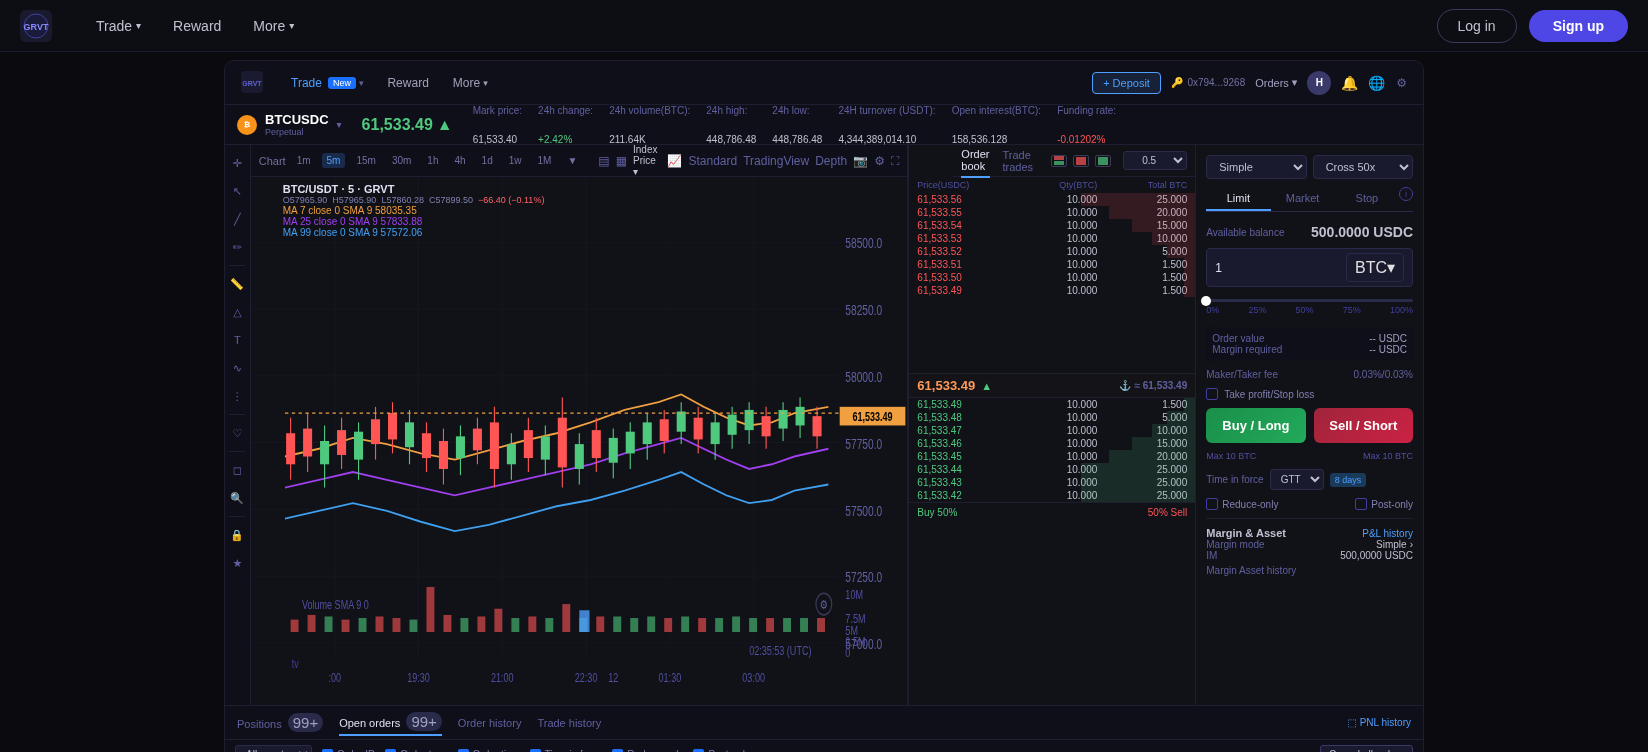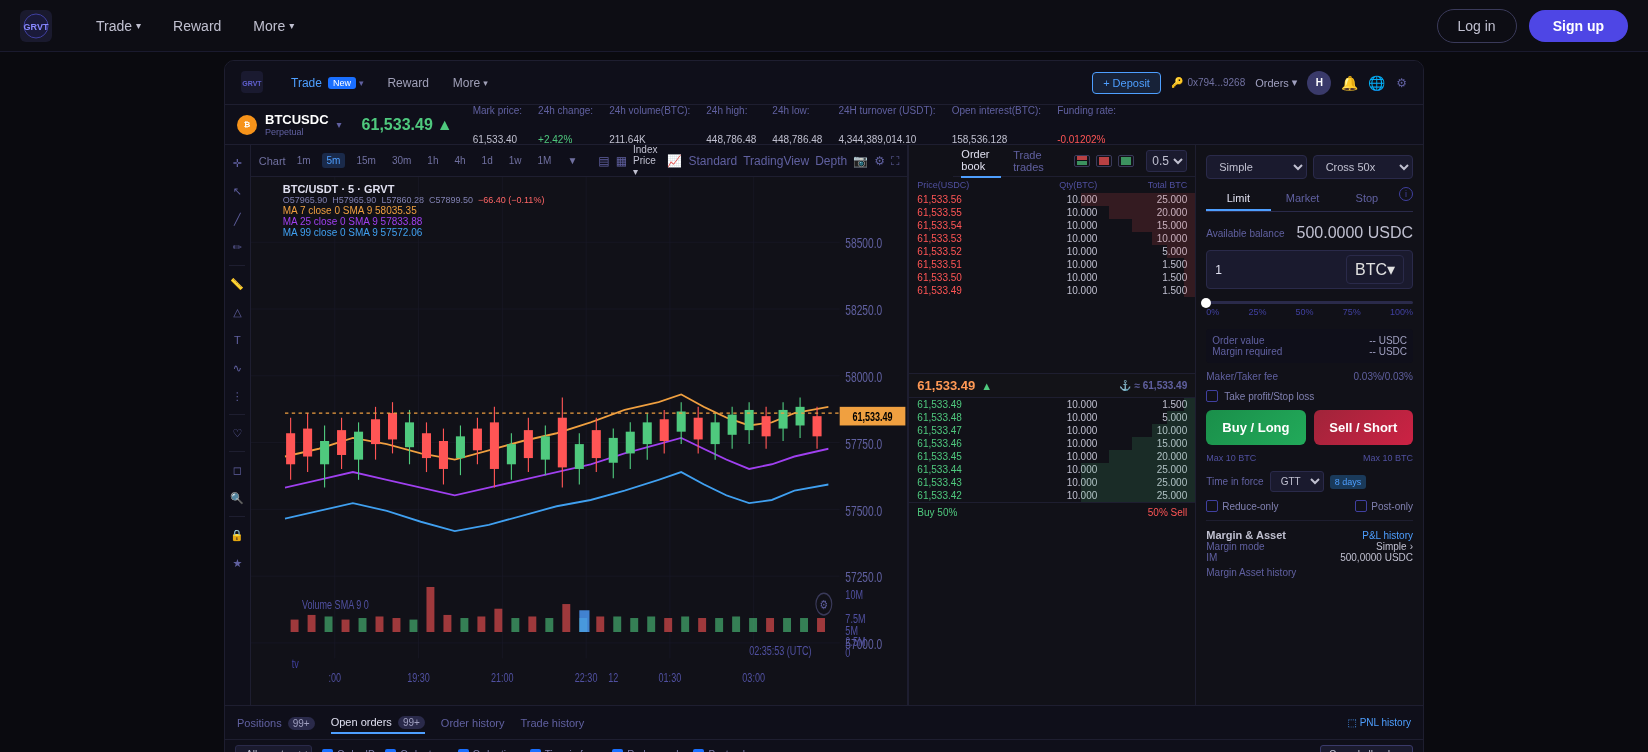--- a/index.html
+++ b/index.html
@@ -71,21 +71,21 @@
 
     
     .right-panel { width: 290px; background: #111118; display: flex; flex-direction: column; border-left: 1px solid #1e1e30; }
     .panel-tabs { display: flex; align-items: center; height: 32px; border-bottom: 1px solid #1e1e30; padding: 0 8px; gap: 12px; margin-left: 44px; }
     .panel-tab { font-size: 11px; color: #6060a0; cursor: pointer; padding: 4px 0; }
     .panel-tab.active { color: #e0e0f0; border-bottom: 2px solid #4e9fff; }
 
     .ob-icons { display: flex; gap: 6px; margin-left: 4px; }
     .ob-icon { width: 16px; height: 12px; border: 1px solid #3a3a5a; display: flex; align-items: center; justify-content: center; cursor: pointer; border-radius: 2px; }
 
-    .ob-qty-sel { background: #1a1a2e; border: 1px solid #2a2a4a; color: #c0c0d0; font-size: 12px; padding: 2px 1px; border-radius: 3px; cursor: pointer; margin-left: auto; }
+    .ob-qty-sel { background: #1a1a2e; border: 1px solid #2a2a4a; color: #c0c0d0; font-size: 10px; padding: 2px 14px; border-radius: 3px; cursor: pointer; margin-left: auto; }
 
     .ob-header { display: grid; grid-template-columns: 1fr 1fr 1fr; padding: 3px 8px; font-size: 9px; color: #5050a0; }
     .ob-rows { flex: 1; overflow: hidden; }
     .ob-row { display: grid; grid-template-columns: 1fr 1fr 1fr; padding: 1px 8px; font-size: 10px; cursor: pointer; position: relative; }
     .ob-row .price { color: #ff5555; }
     .ob-row.ask .price { color: #ff5555; }
     .ob-row.bid .price { color: #4fc97e; }
     .ob-row .qty { color: #c0c0d0; text-align: right; }
     .ob-row .total { color: #c0c0d0; text-align: right; }
     .ob-bar { position: absolute; right: 0; top: 0; bottom: 0; opacity: 0.15; }
@@ -102,21 +102,21 @@
     
     .order-form { width: 230px; background: #111118; border-left: 1px solid #1e1e30; display: flex; flex-direction: column; padding: 10px; gap: 8px; overflow-y: auto; }
     .form-row { display: flex; align-items: center; gap: 6px; }
     .form-select { background: #1a1a2e; border: 1px solid #2a2a4a; color: #c0c0d0; font-size: 11px; padding: 4px 8px; border-radius: 4px; cursor: pointer; flex: 1; }
     .form-tabs { display: flex; gap: 0; border-bottom: 1px solid #2a2a4a; margin-bottom: 4px; }
     .form-tab { flex: 1; text-align: center; padding: 5px; font-size: 11px; color: #6060a0; cursor: pointer; }
     .form-tab.active { color: #e0e0f0; border-bottom: 2px solid #4e9fff; }
     .form-tab.stop { color: #6060a0; }
 
     .avail-label { font-size: 10px; color: #6060a0; }
-    .avail-value { font-size: 16px; color: #c0c0d0; margin-left: auto; }
+    .avail-value { font-size: 14px; color: #c0c0d0; margin-left: auto; font-weight: bold; }
 
     .price-input { background: #1a1a2e; border: 1px solid #2a2a4a; border-radius: 4px; display: flex; align-items: center; padding: 4px 8px; }
     .price-input input { background: transparent; border: none; outline: none; color: #e0e0f0; font-size: 12px; flex: 1; width: 80px; }
     .price-input .currency { font-size: 10px; color: #6060a0; }
 
     .qty-input { background: #1a1a2e; border: 1px solid #2a2a4a; border-radius: 4px; display: flex; align-items: center; padding: 4px 8px; }
     .qty-input input { background: transparent; border: none; outline: none; color: #e0e0f0; font-size: 12px; flex: 1; width: 60px; }
 
     .slider-row { padding: 4px 0; }
     .slider-track { height: 3px; background: #2a2a4a; border-radius: 2px; position: relative; }
@@ -153,21 +153,21 @@
     .margin-mode-row { display: flex; justify-content: space-between; font-size: 10px; color: #6060a0; }
     .margin-mode-val { color: #c0c0d0; display: flex; align-items: center; gap: 3px; cursor: pointer; }
     .im-row { display: flex; justify-content: space-between; font-size: 10px; color: #6060a0; }
     .im-val { color: #c0c0d0; }
 
     
     .bottom-panel { height: 120px; border-top: 1px solid #1e1e30; background: #0f0f1a; }
     .bottom-tabs { display: flex; align-items: center; height: 34px; padding: 0 12px; gap: 16px; border-bottom: 1px solid #1e1e30; }
     .bottom-tab { font-size: 11px; color: #6060a0; cursor: pointer; padding: 4px 0; white-space: nowrap; }
     .bottom-tab.active { color: #e0e0f0; border-bottom: 2px solid #4e9fff; }
-    .bottom-tab .badge { background: #2a2a4a; color: #a0a0c0; font-size: 10px; padding: 1px 5px; border-radius: 10px; margin-left: 3px; }
+    .bottom-tab .badge { background: #2a2a4a; color: #a0a0c0; font-size: 15px; padding: 1px 5px; border-radius: 10px; margin-left: 3px; }
     .pnl-history-link { margin-left: auto; font-size: 10px; color: #4e9fff; cursor: pointer; display: flex; align-items: center; gap: 3px; }
 
     .bottom-filters { display: flex; align-items: center; height: 30px; padding: 0 10px; gap: 10px; border-bottom: 1px solid #1e1e30; }
     .filter-select { background: #1a1a2e; border: 1px solid #2a2a4a; color: #c0c0d0; font-size: 10px; padding: 2px 6px; border-radius: 3px; cursor: pointer; }
     .filter-checkbox { display: flex; align-items: center; gap: 4px; font-size: 10px; color: #8080b0; cursor: pointer; }
     .filter-check { width: 11px; height: 11px; background: #1a6fff; border-radius: 2px; display: flex; align-items: center; justify-content: center; color: #fff; font-size: 8px; }
     .cancel-all-btn { background: #1a1a2e; border: 1px solid #3a3a6a; color: #c0c0d0; font-size: 10px; padding: 3px 8px; border-radius: 3px; cursor: pointer; margin-left: auto; }
 
     .settings-icon { color: #6060a0; font-size: 12px; cursor: pointer; }
     .chart-overlay { position: absolute; top: 6px; left: 32px; font-size: 10px; color: #8080b0; }

